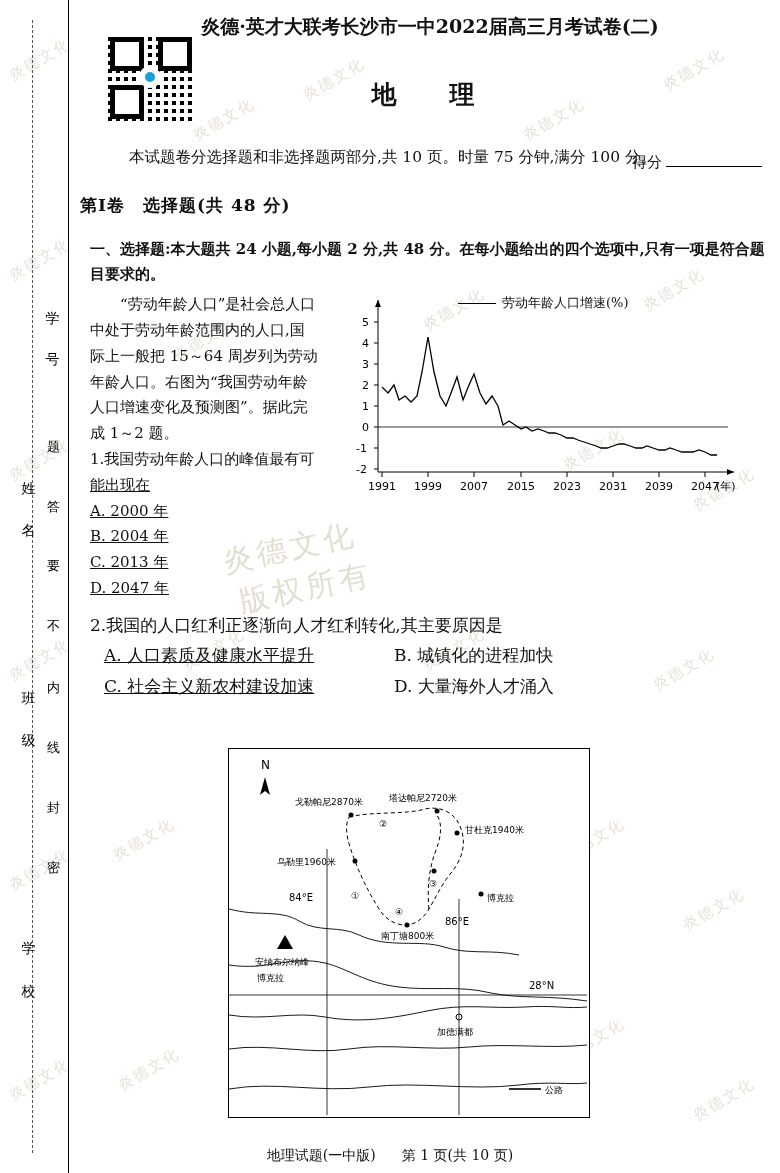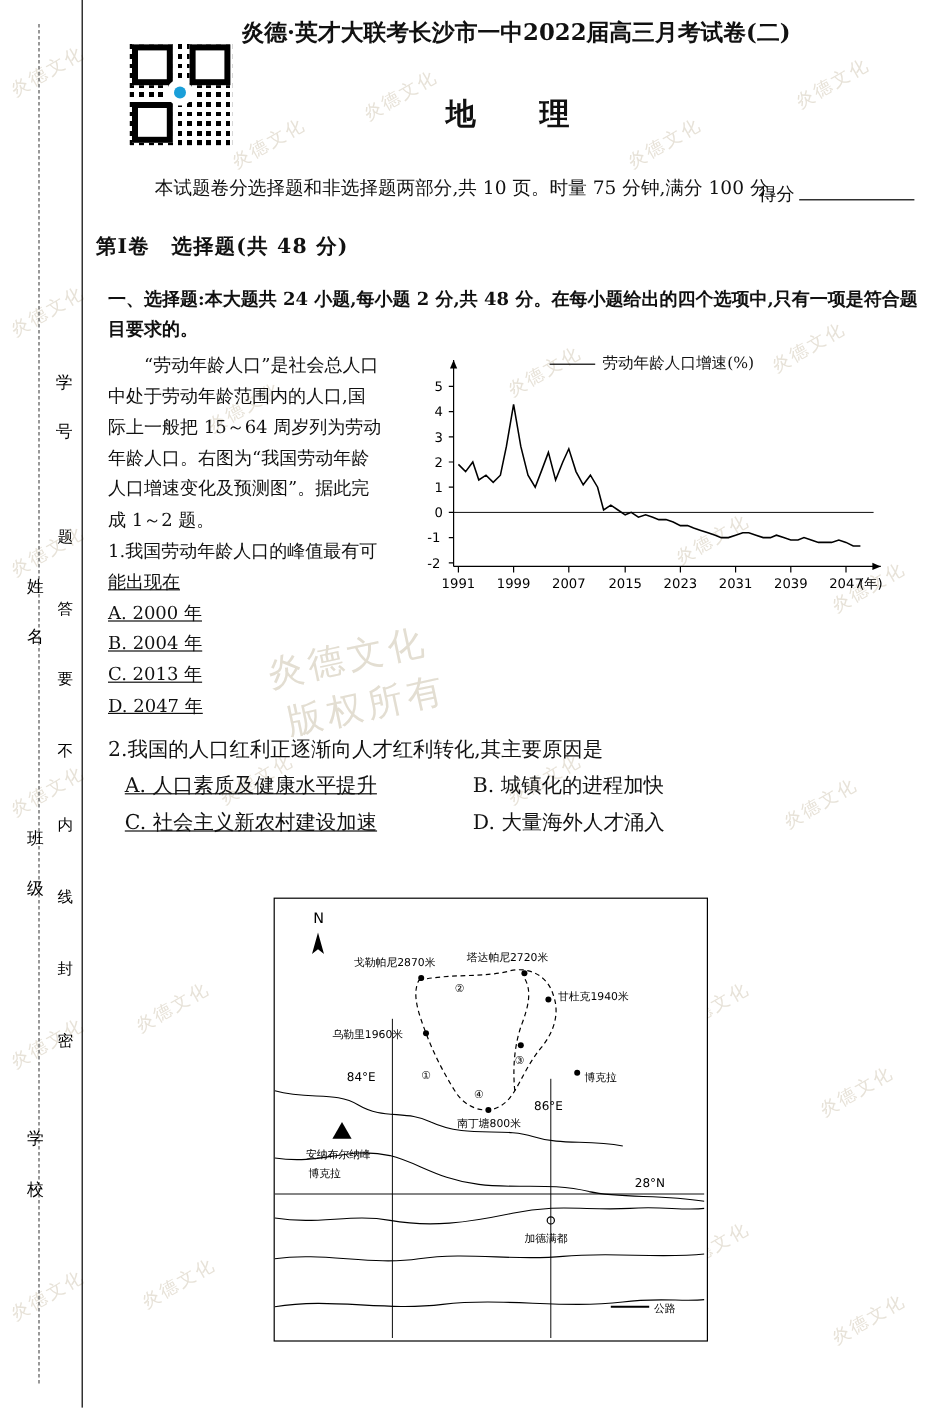--- a/index.html
+++ b/index.html
@@ -366,14 +366,17 @@
         <circle cx="230" cy="268" r="3" fill="none" stroke="#000"></circle>
         <text x="208" y="286" font-size="9" font-family="DejaVu Sans, sans-serif">加德满都</text>
 
         <line x1="280" y1="340" x2="312" y2="340" stroke="#000" stroke-width="1.6"></line>
         <text x="316" y="344" font-size="9" font-family="DejaVu Sans, sans-serif">公路</text>
       </svg>
     </div>
 
   </div>
 
+  <div class="footer">
+    <span>地理试题(一中版)</span><span class="sp"></span><span>第 1 页(共 10 页)</span>
+  </div>
 
 </div>
 
 </body></html>

